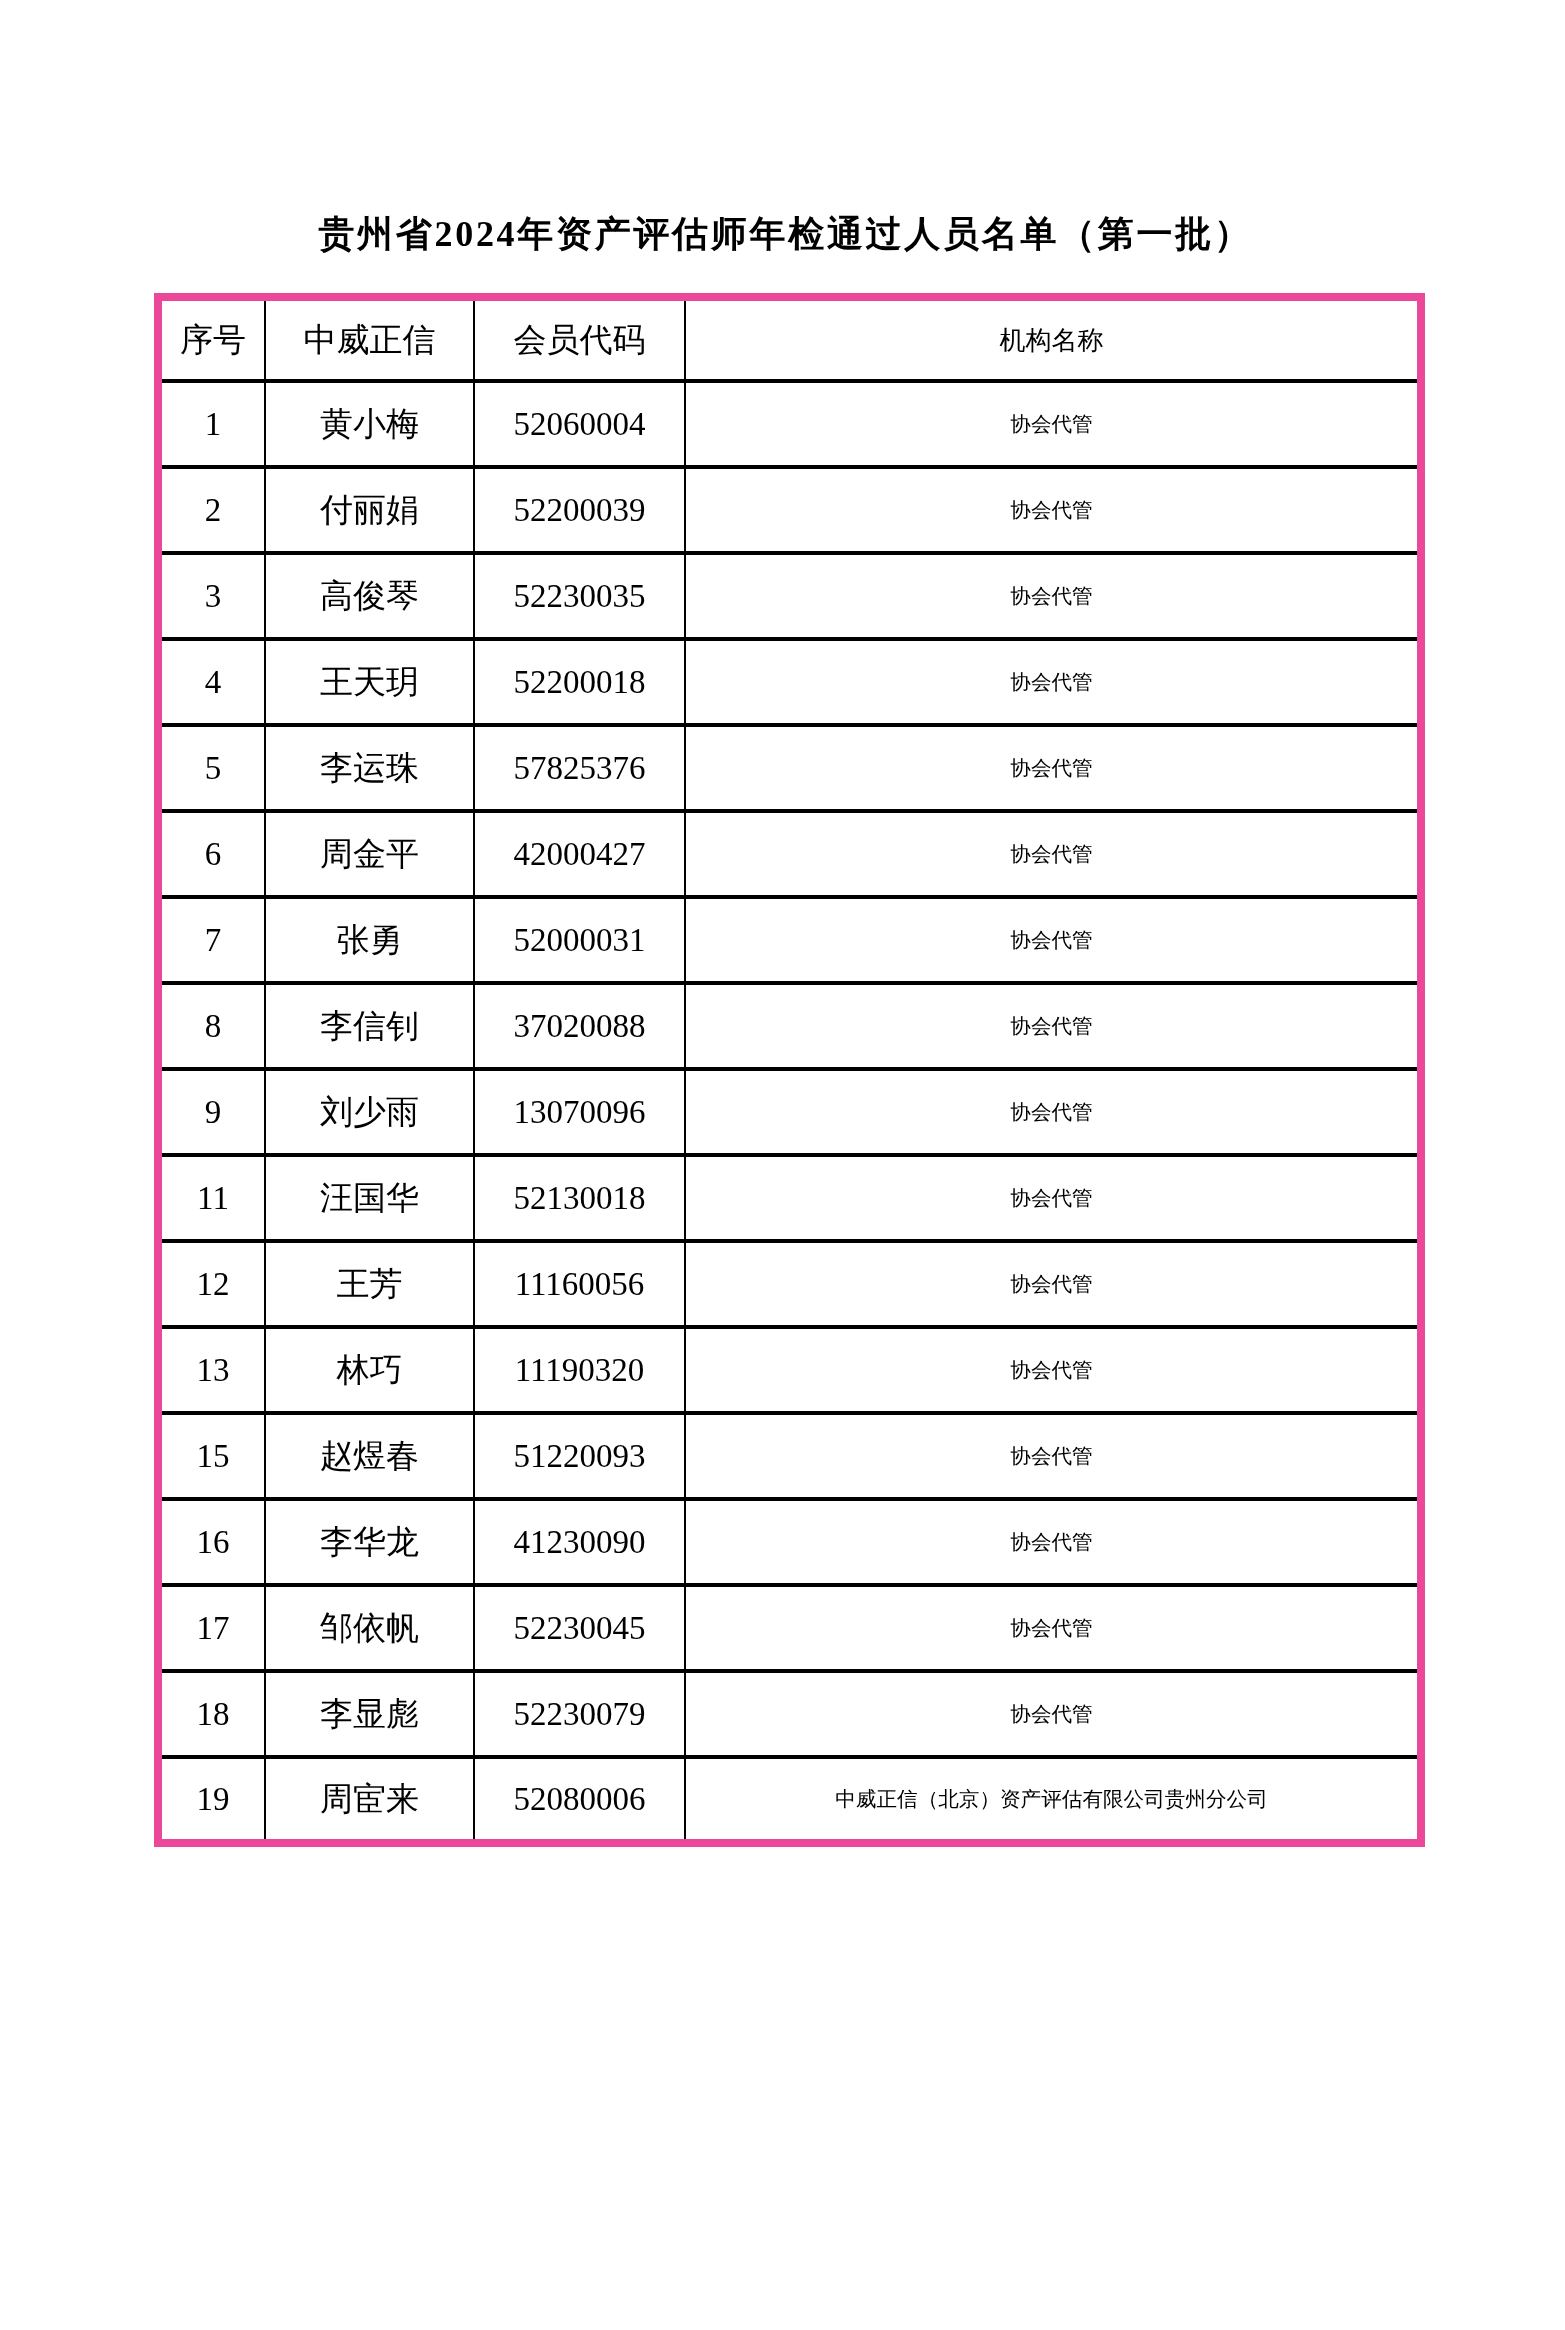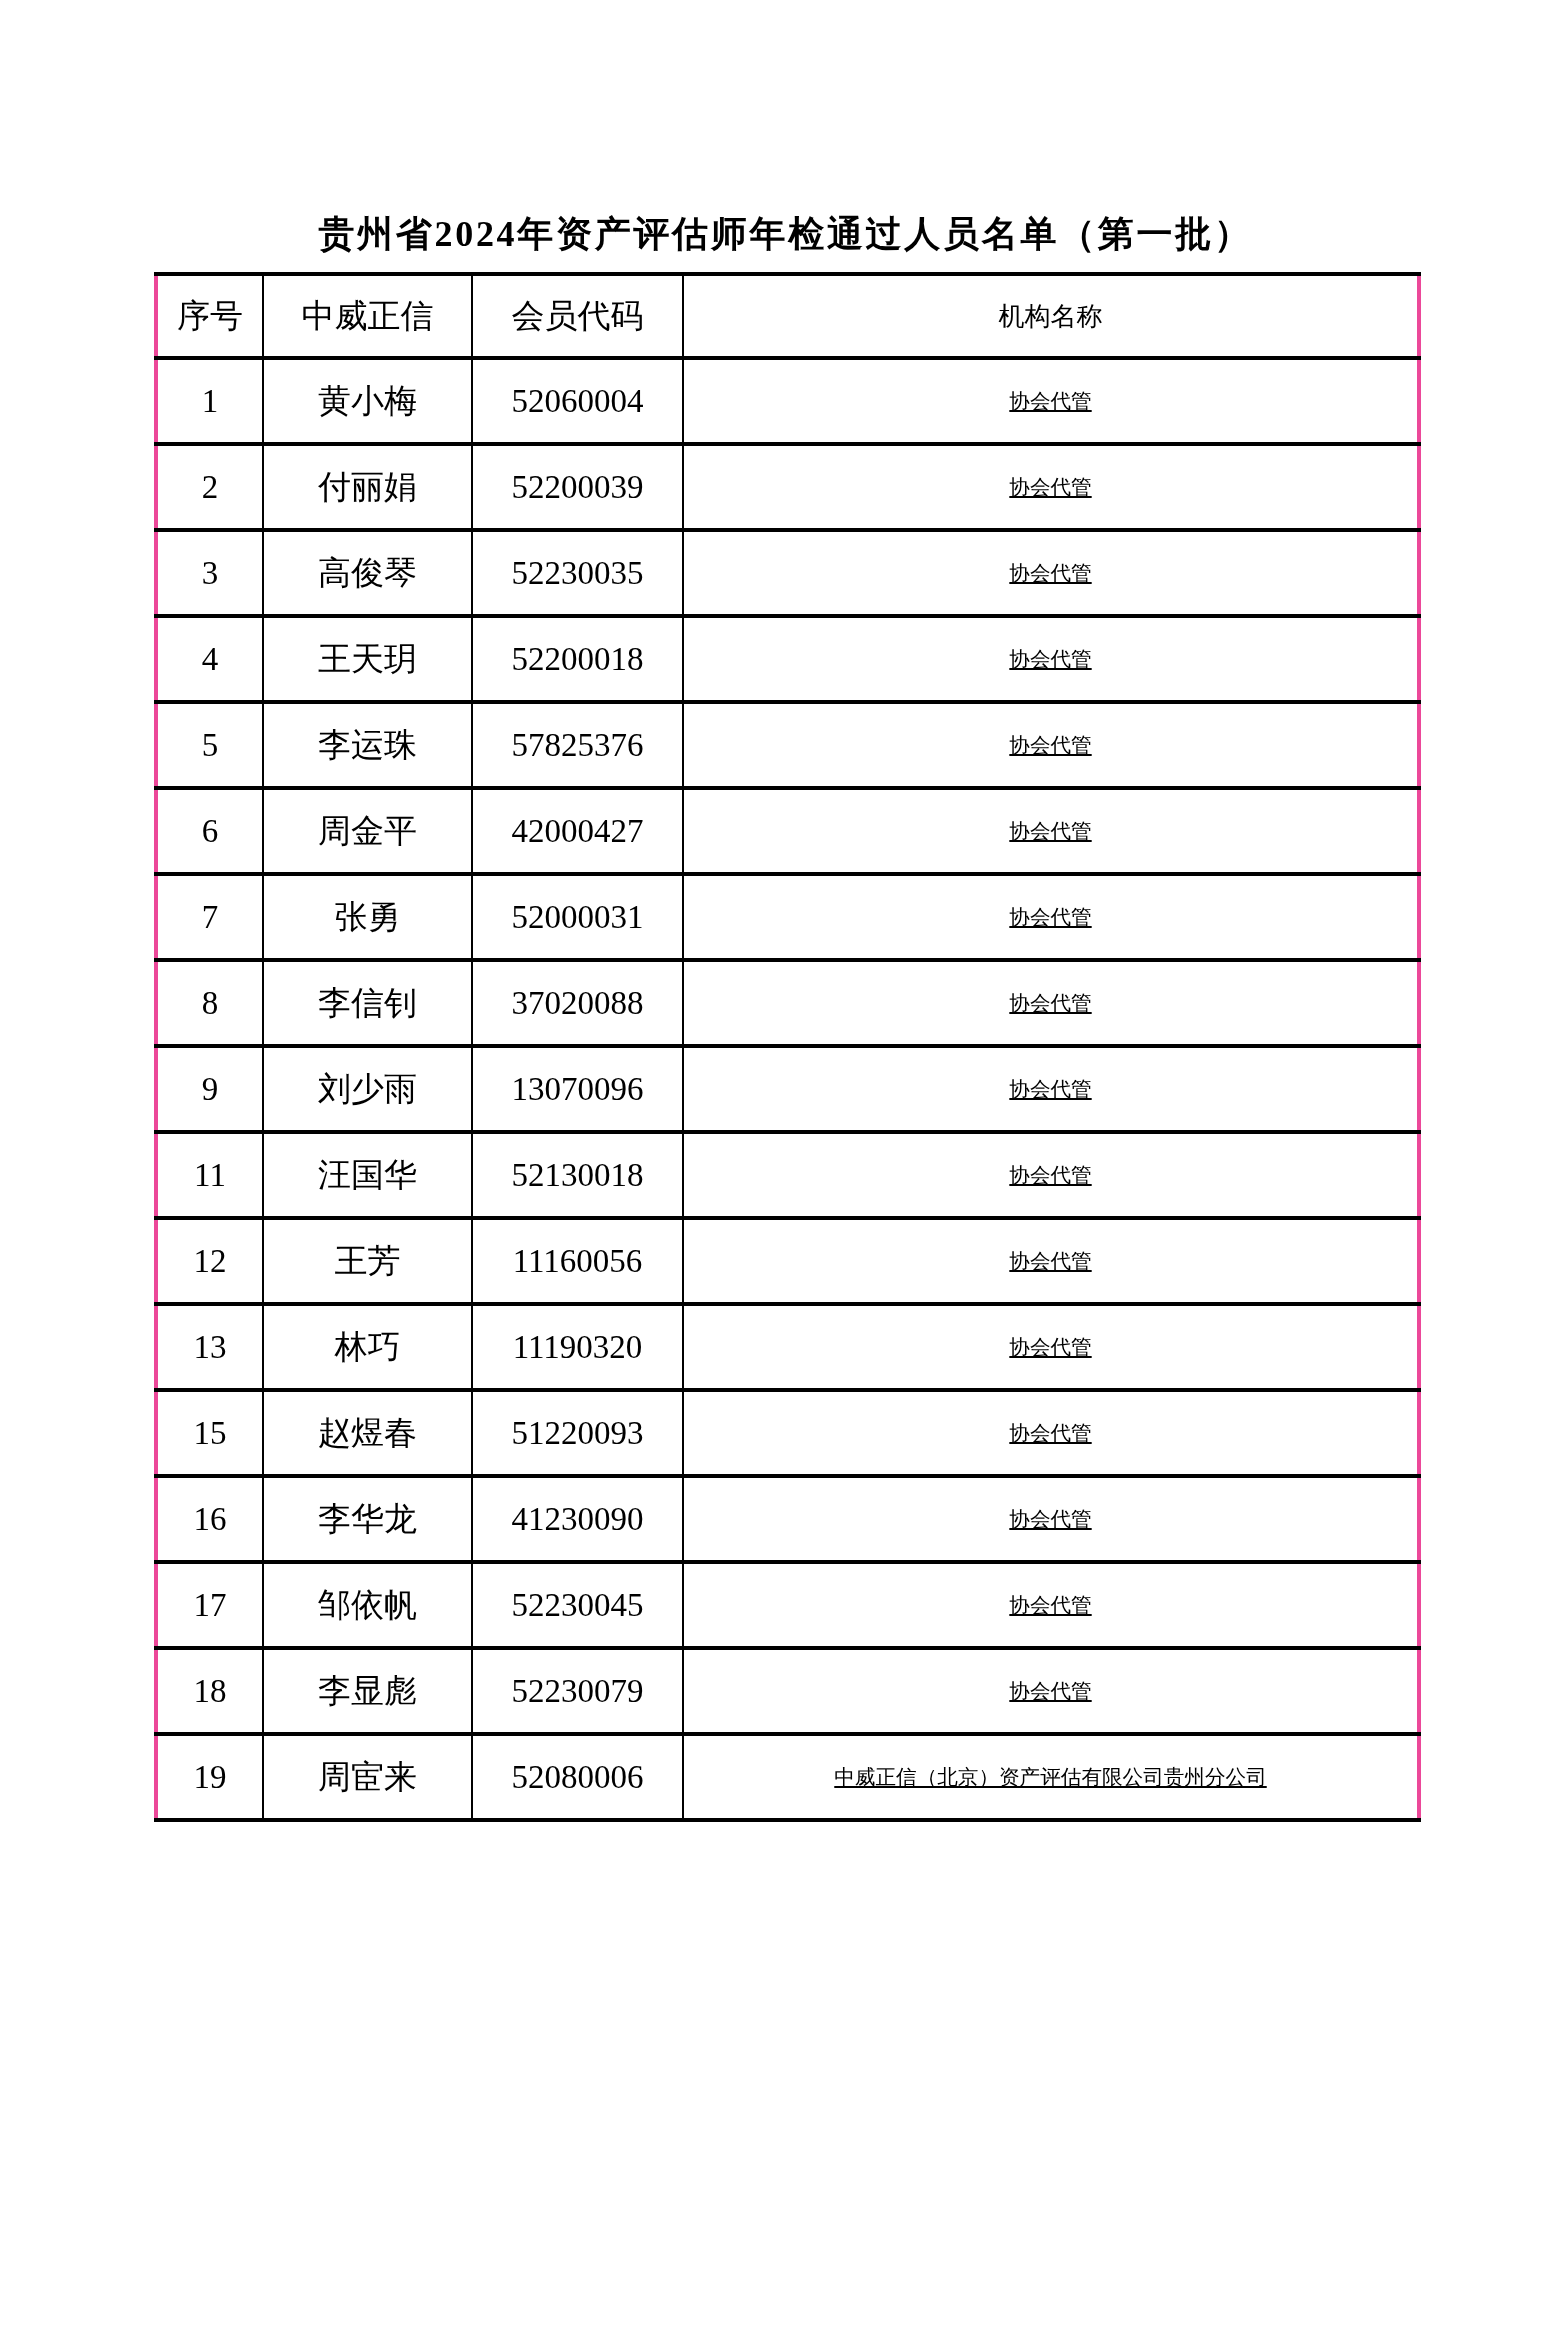--- a/index.html
+++ b/index.html
@@ -23,44 +23,44 @@
     width: 1263px;
     text-align: center;
     font-size: 36px;
     font-weight: bold;
     letter-spacing: 2.7px;
     white-space: nowrap;
   }
   table.roster {
     position: absolute;
     left: 154px;
-    top: 272px;
+    top: 293px;
     width: 1263px;
     border-collapse: collapse;
     table-layout: fixed;
-    border: 4px solid #ec4899;
+    border: 8px solid #ec4899;
   }
   table.roster th,
   table.roster td {
     border-left: 2.7px solid #000000;
     border-right: 2.7px solid #000000;
     border-top: 4px solid #000000;
     border-bottom: 4px solid #000000;
     text-align: center;
     vertical-align: middle;
     padding: 0;
     font-weight: normal;
     overflow: hidden;
     white-space: nowrap;
   }
   tr.hdr-row { height: 84px; }
   tr.data-row { height: 86px; }
   .big   { font-size: 33px; }
   .small { font-size: 26px; }
-  .org   { font-size: 20.6px; text-decoration: underline; }
+  .org   { font-size: 20.6px; }
 </style>
 </head>
 <body>
 
 <div class="page">
 
   <div class="doc-title">贵州省2024年资产评估师年检通过人员名单（第一批）</div>
 
   <table class="roster">
     <colgroup>

